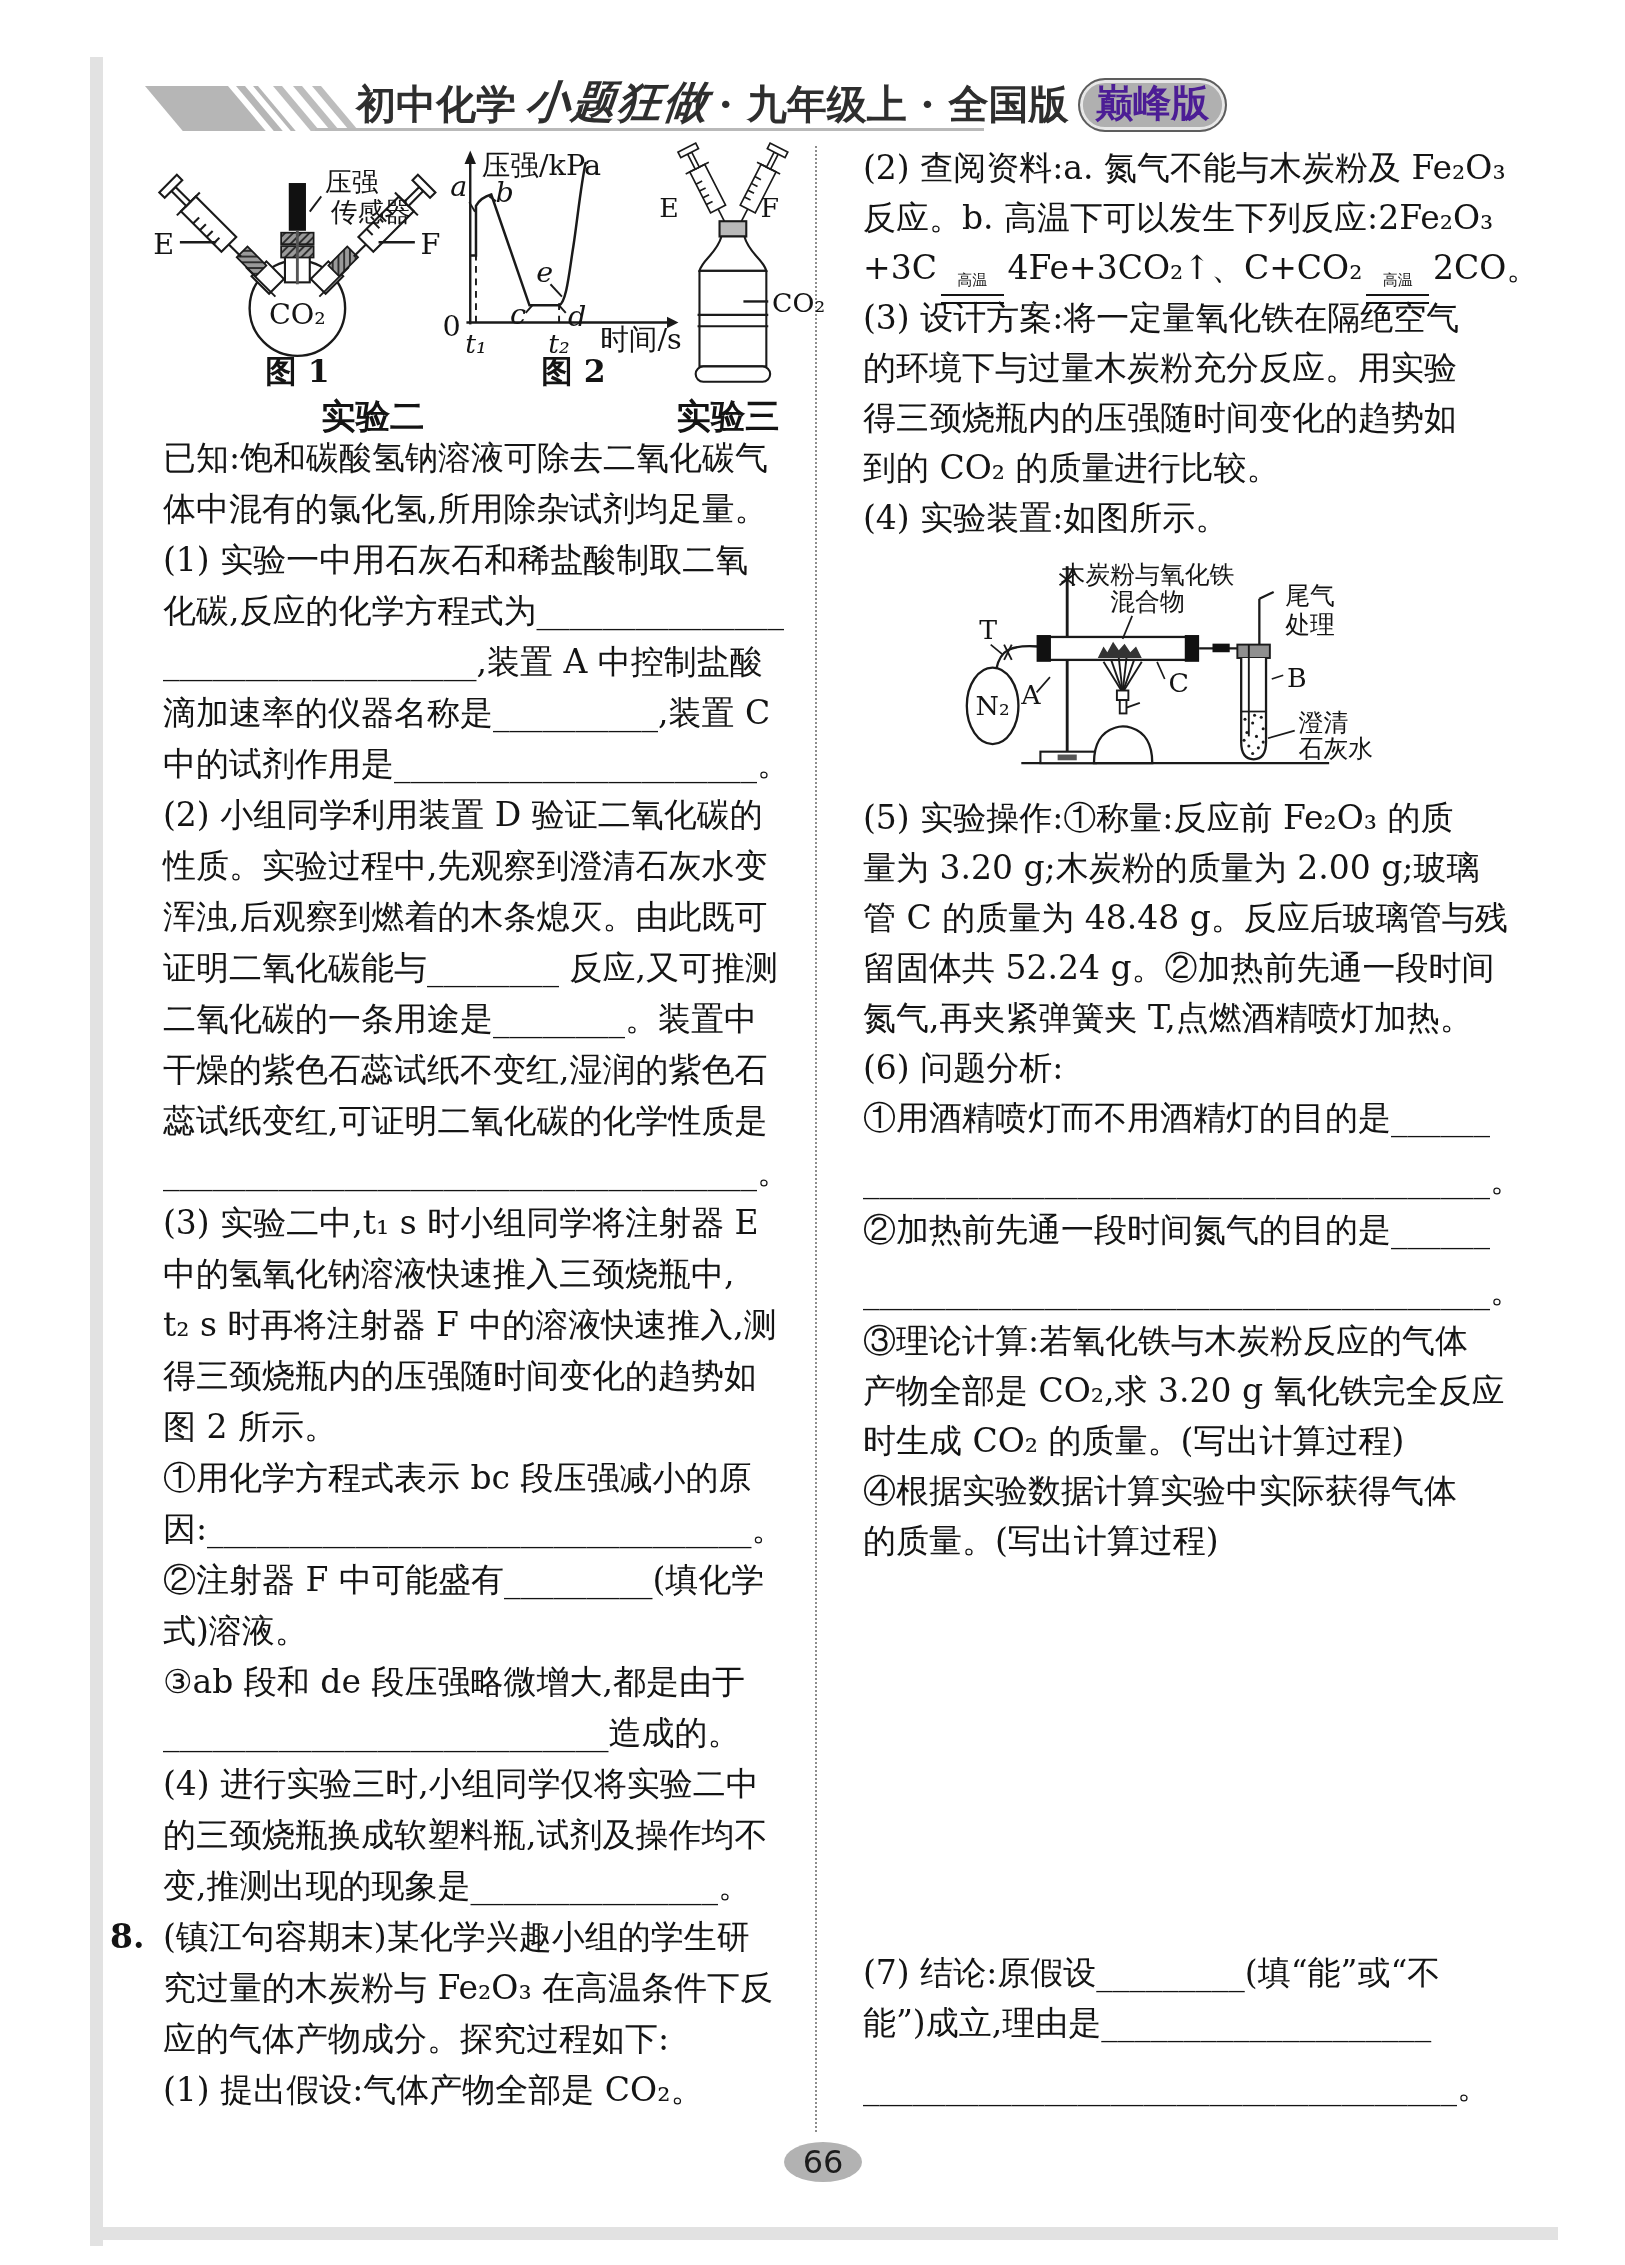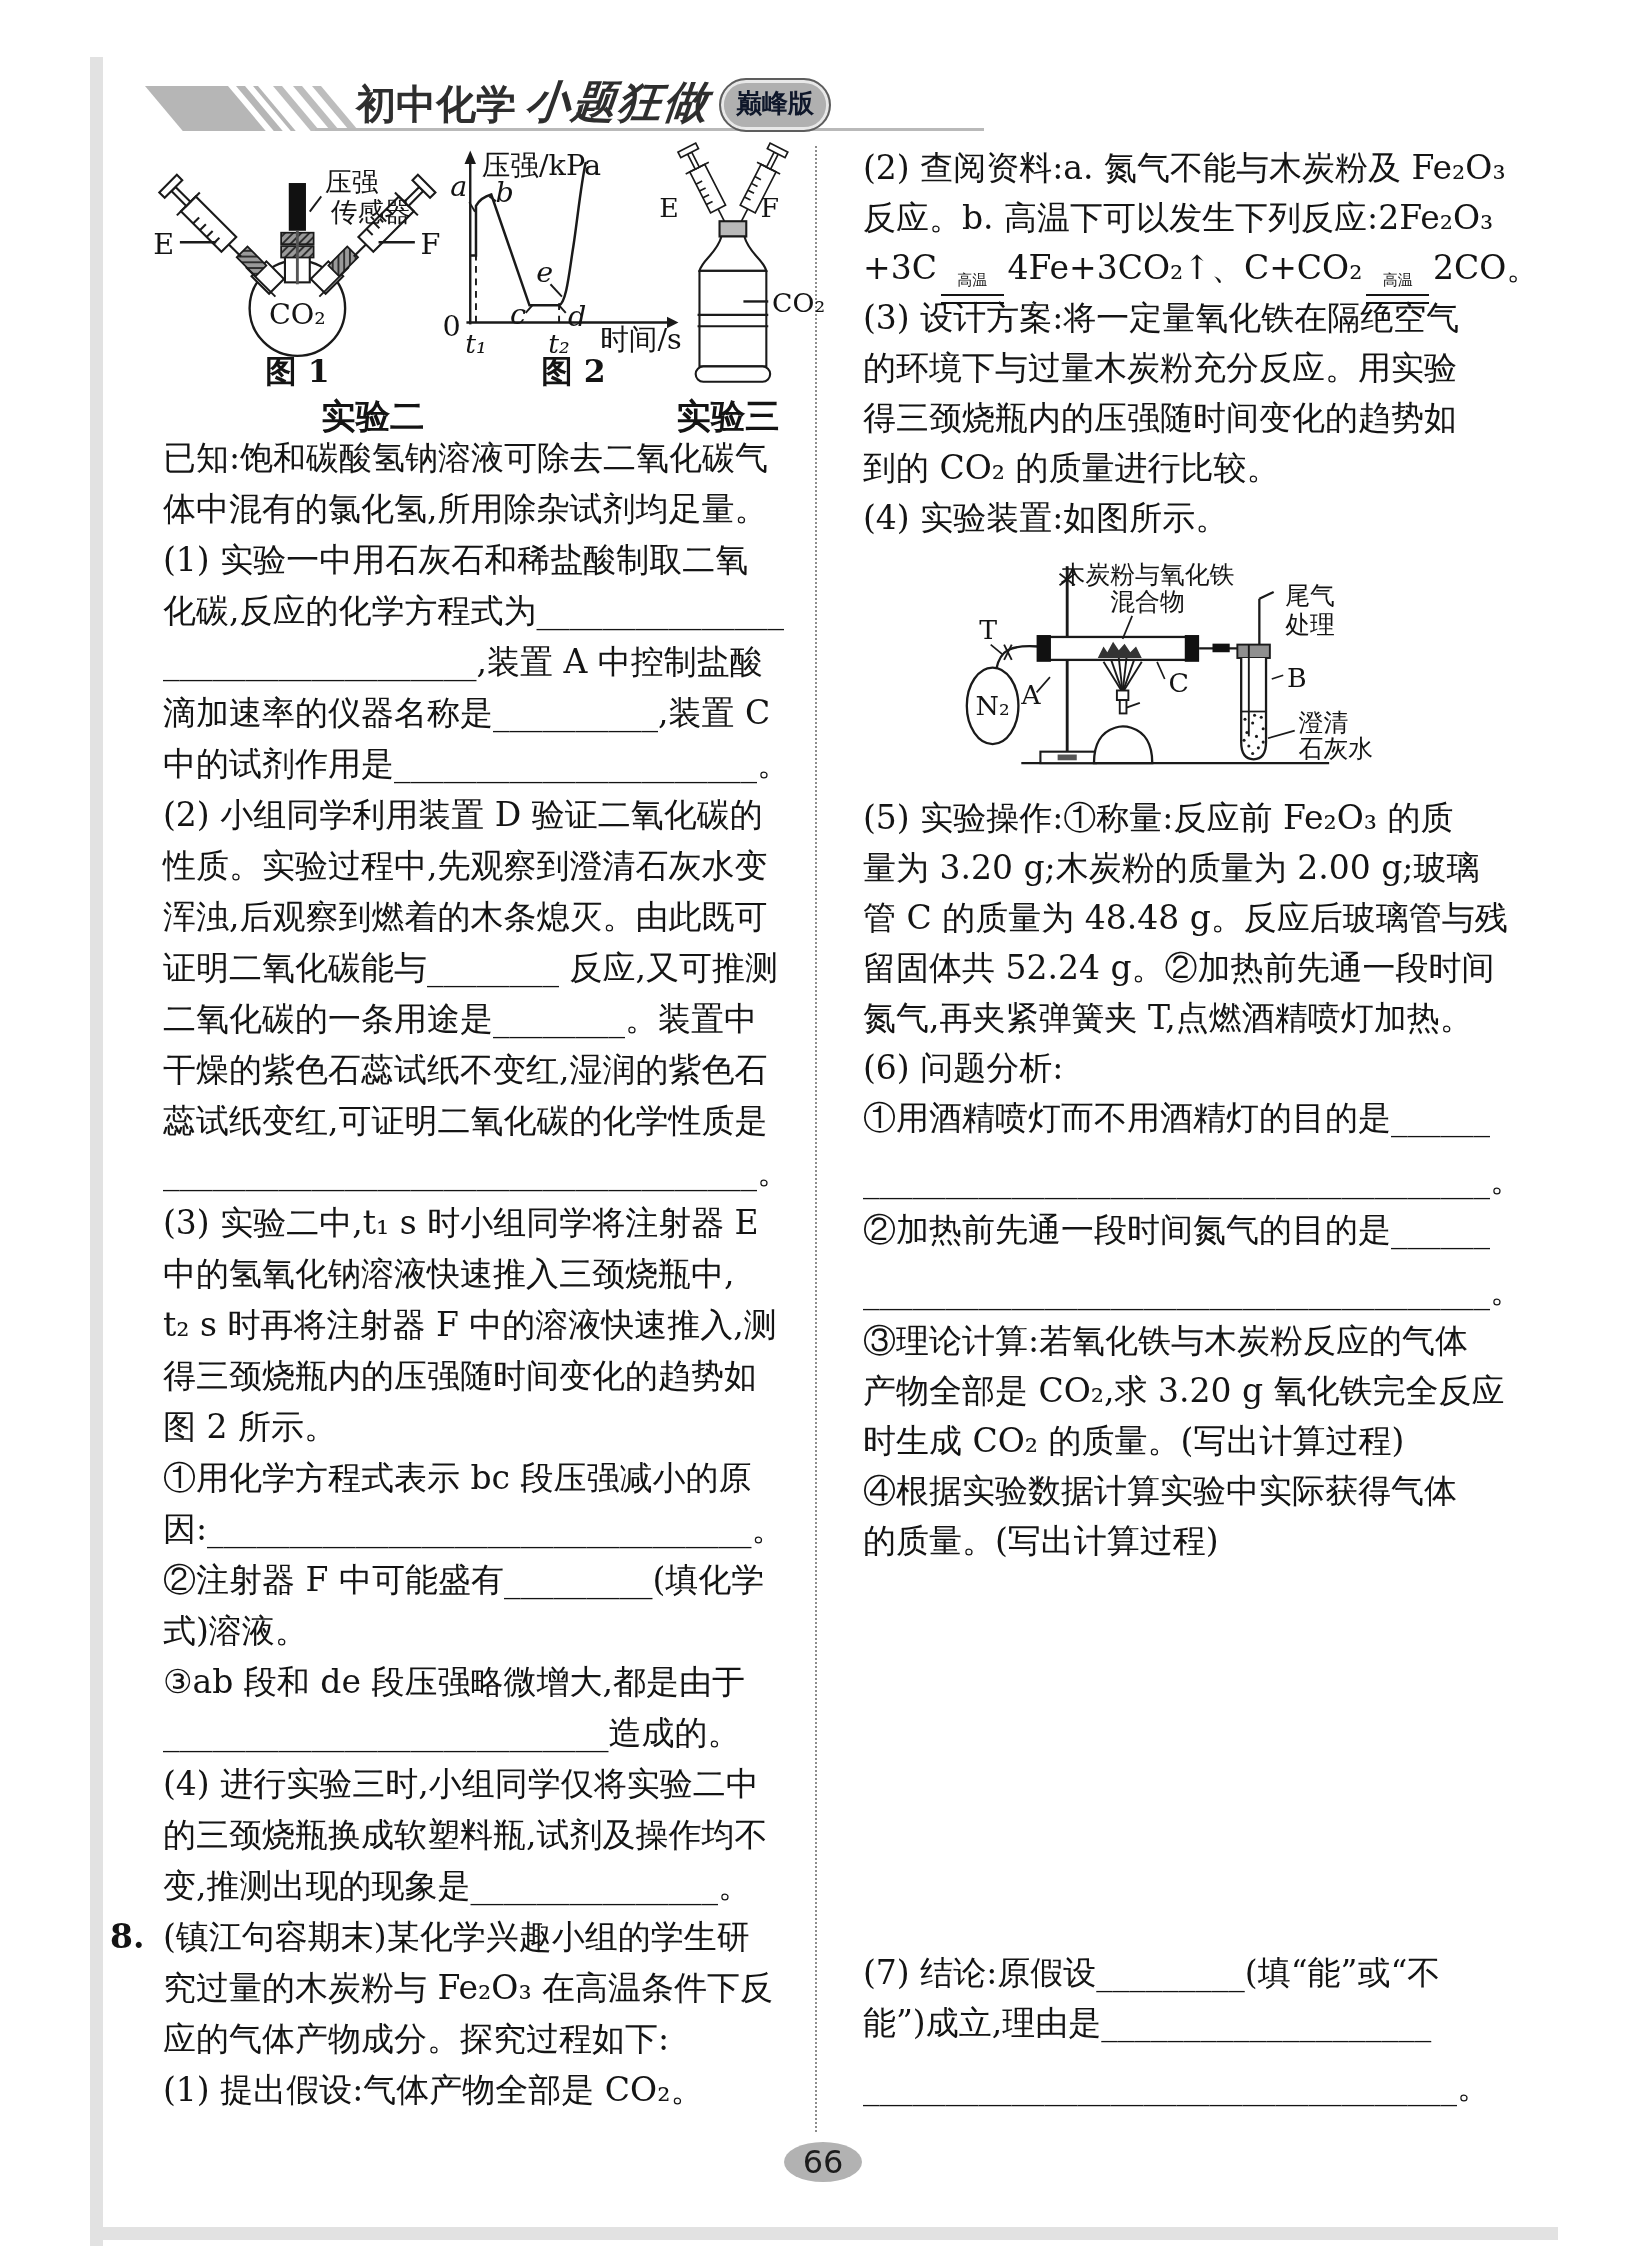--- a/index.html
+++ b/index.html
@@ -11,22 +11,22 @@
   
   .hdr-band{position:absolute;left:145px;top:86px;width:113px;height:45px;background:#b6b6b6;
             transform:skewX(40deg);transform-origin:top left;}
   .hdr-stripe{position:absolute;top:86px;height:45px;width:8.6px;background:#bdbdbd;
               transform:skewX(40deg);transform-origin:top left;}
   .hdr-stripe.w{background:#ffffff;}
   .hdr-rule{position:absolute;left:315px;top:128px;width:669px;height:2.9px;background:#b9b9b9;}
   .hdr-title{position:absolute;left:356px;top:80px;height:52px;display:flex;align-items:flex-end;gap:9.6px;
              font-size:40px;font-weight:bold;color:#2e2e2e;white-space:nowrap;}
   .hdr-logo{font-size:44px;font-style:italic;transform:skewX(-6deg);letter-spacing:1.9px;}
-  .hdr-badge{display:inline-block;border:2.9px solid #5d5d5d;background:#b0b0b0;color:#0f172a;
-             border-radius:27px;padding:0px 15.3px 3.8px 15.3px;font-size:26px;line-height:46px;
+  .hdr-badge{display:inline-block;border:2.9px solid #5d5d5d;background:#b0b0b0;color:#4c1d95;
+             border-radius:27px;padding:0px 15.3px 3.8px 15.3px;font-size:38px;line-height:46px;
              box-shadow:inset 0 0 0 2.9px #e8e8e8;}
 
   
   .divider{position:absolute;left:815px;top:146px;height:1986px;border-left:2.9px dotted #8c8c8c;}
 
   
   .col{position:absolute;}
   .col1{left:163px;top:432px;width:660px;}
   .col2{left:863px;top:143px;width:669px;}
   .tline{position:relative;white-space:nowrap;font-size:33px;}
@@ -61,20 +61,21 @@
     <div class="hdr-band"></div>
     <div class="hdr-stripe w" style="left:228px;width:7.6px;"></div>
     <div class="hdr-stripe w" style="left:245px;width:7.6px;"></div>
     <div class="hdr-stripe" style="left:273px;"></div>
     <div class="hdr-stripe" style="left:293px;"></div>
     <div class="hdr-stripe" style="left:312px;"></div>
     <div class="hdr-rule"></div>
     <div class="hdr-title">
       <span>初中化学</span>
       <span class="hdr-logo">小题狂做</span>
+      <span>· 九年级上 · 全国版</span>
       <span class="hdr-badge">巅峰版</span>
     </div>
   </div>
 
   <div class="divider"></div>
 
   <svg class="figsvg" style="left:124px;top:141px;" width="703" height="298" viewBox="0 0 735 312">
     <defs>
       <g id="syr" stroke="#1a1a1a" stroke-width="2.2" fill="none">
         <line x1="0" y1="0" x2="18" y2="0"></line>

